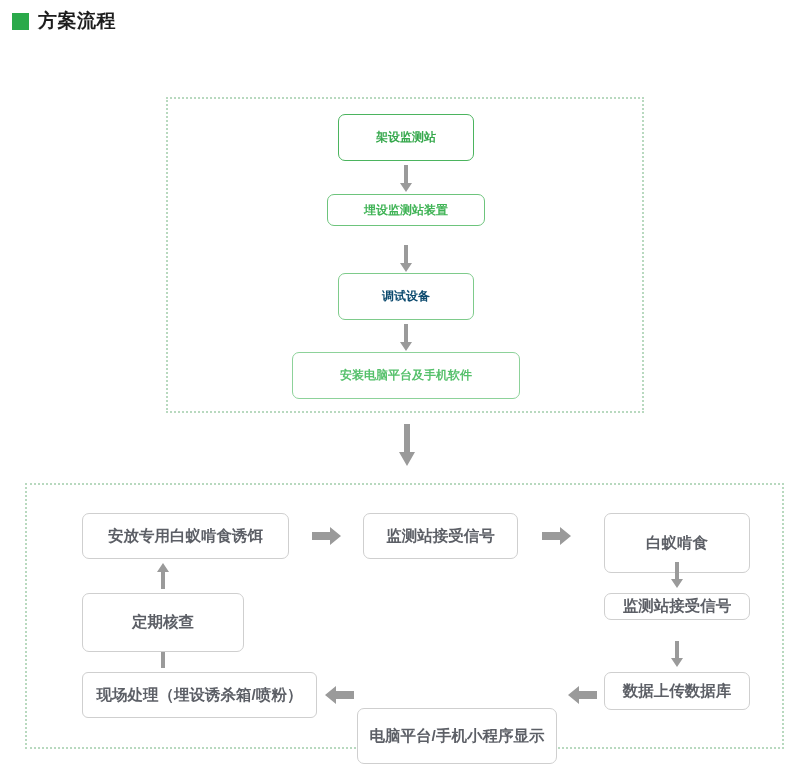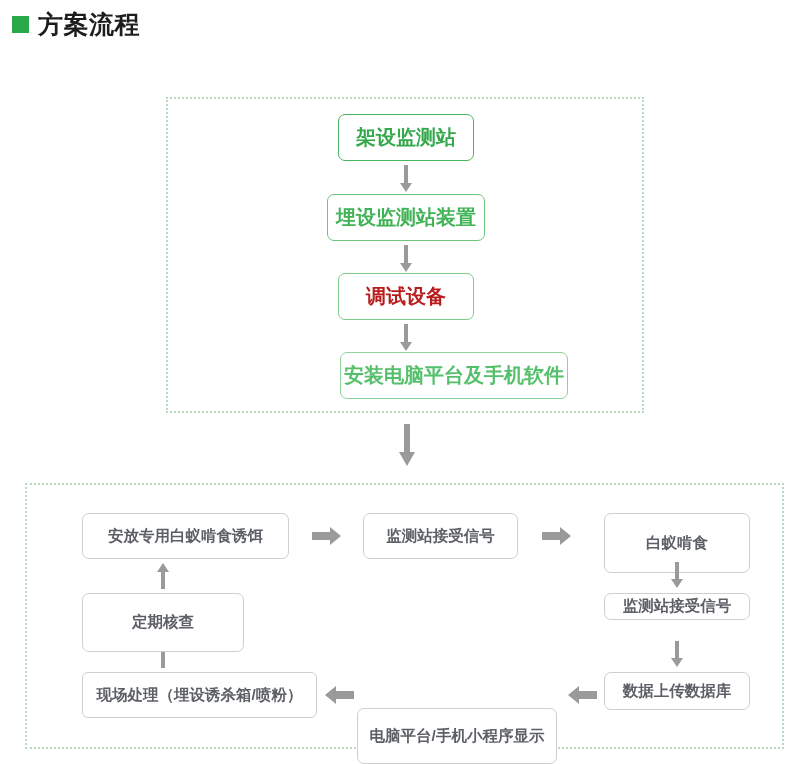--- a/index.html
+++ b/index.html
@@ -24,21 +24,21 @@
     align-items: center;
     gap: 9px;
   }
   .header-marker {
     width: 17px;
     height: 17px;
     background: #2aa94a;
     flex: 0 0 auto;
   }
   .header-title {
-    font-size: 25px;
+    font-size: 19px;
     font-weight: bold;
     color: #1d1d1d;
     letter-spacing: 0.5px;
     white-space: nowrap;
   }
 
   
   .dotted-panel {
     position: absolute;
     border: 2px dotted #b8d9bf;
@@ -65,36 +65,35 @@
     display: flex;
     align-items: center;
     justify-content: center;
     border-radius: 7px;
     white-space: nowrap;
     text-align: center;
   }
   .node.green {
     border: 1px solid #4bb45e;
     color: #35a84c;
-    font-size: 20px;
+    font-size: 12px;
     font-weight: bold;
     background: #ffffff;
   }
   .node.green.light {
     border-color: #6dc47c;
     color: #3fb355;
   }
   .node.green.lighter {
     border-color: #7ecb8b;
-    color: #b91c1c;
+    color: #0c4a6e;
   }
   .node.green.lightest {
     border-color: #8dd29a;
     color: #55c06b;
-    margin-left: 48px;
   }
   .node.gray {
     border: 1px solid #cfcfcf;
     color: #5c5f66;
     font-size: 15.5px;
     font-weight: bold;
     background: #ffffff;
   }
 
   
@@ -120,21 +119,21 @@
 <div class="dotted-panel" id="panel-install"></div>
 
 <div class="node green" style="left:338px; top:114px; width:136px; height:47px;">架设监测站</div>
 
 <div class="arrow" style="left:395px; top:165px; width:22px; height:28px;">
   <svg width="14" height="28" viewBox="0 0 14 28" aria-hidden="true">
     <path d="M5 0 h4 v18 h4 l-6 9 -6 -9 h4 z" fill="#9a9a9a"></path>
   </svg>
 </div>
 
-<div class="node green light" style="left:327px; top:194px; width:158px; height:47px;">埋设监测站装置</div>
+<div class="node green light" style="left:327px; top:194px; width:158px; height:32px;">埋设监测站装置</div>
 
 <div class="arrow" style="left:395px; top:245px; width:22px; height:28px;">
   <svg width="14" height="28" viewBox="0 0 14 28" aria-hidden="true">
     <path d="M5 0 h4 v18 h4 l-6 9 -6 -9 h4 z" fill="#9a9a9a"></path>
   </svg>
 </div>
 
 <div class="node green lighter" style="left:338px; top:273px; width:136px; height:47px;">调试设备</div>
 
 <div class="arrow" style="left:395px; top:324px; width:22px; height:28px;">

